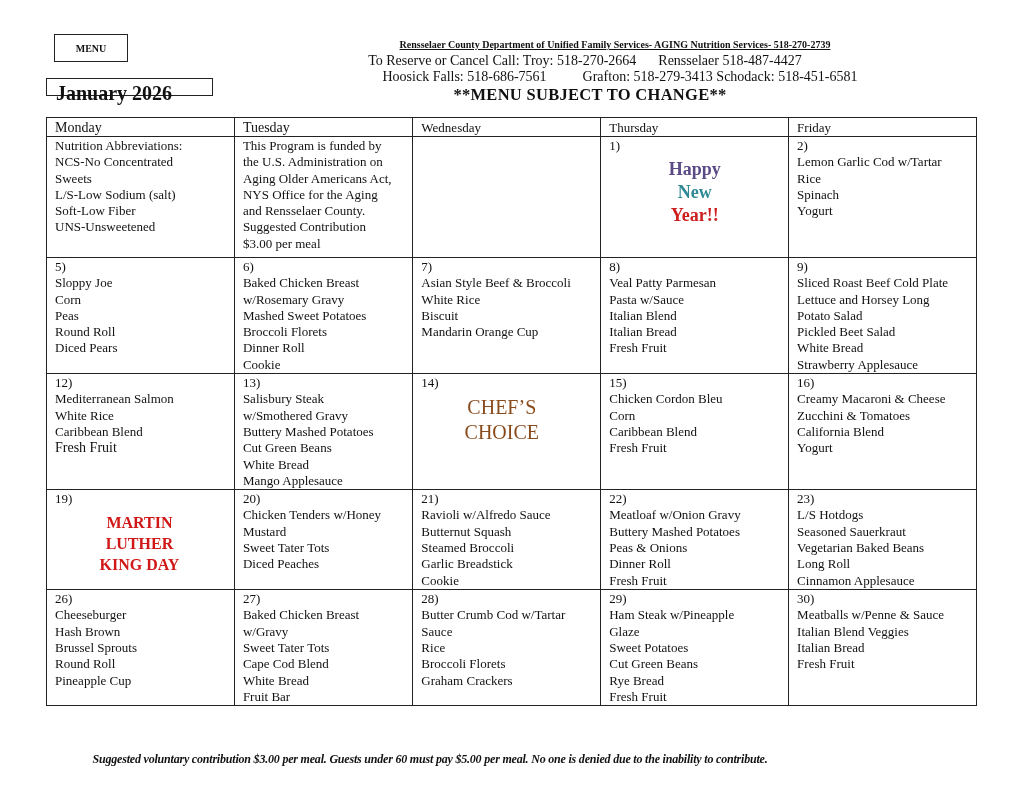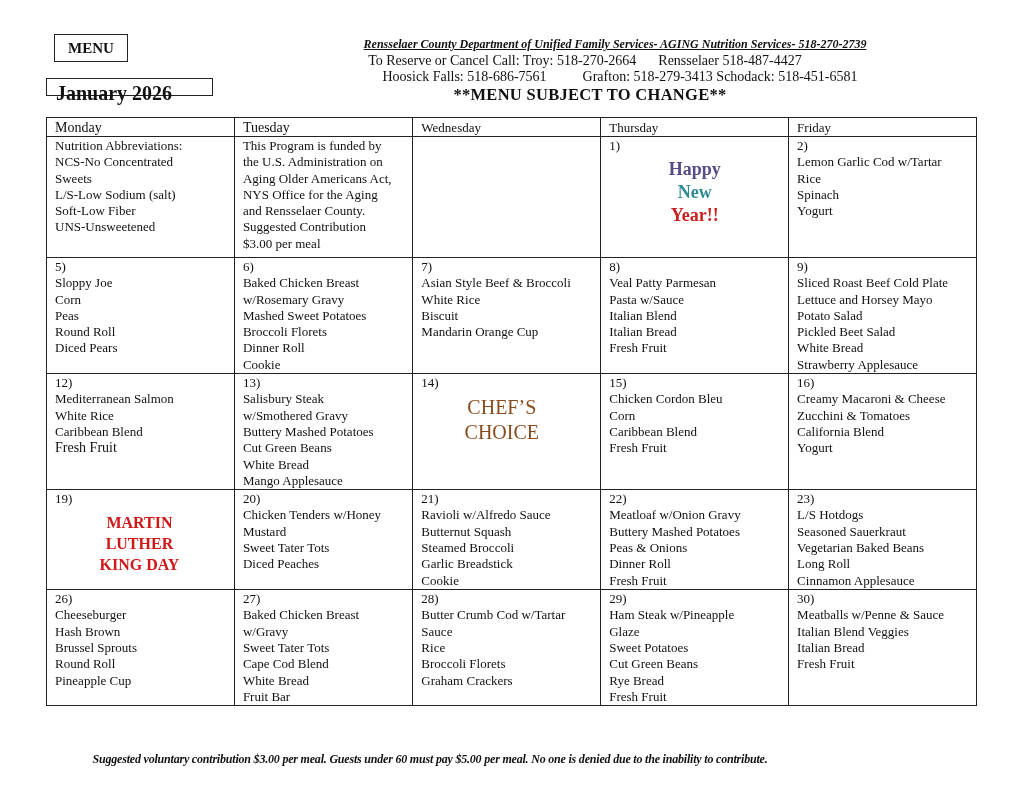--- a/index.html
+++ b/index.html
@@ -3,31 +3,31 @@
 <meta charset="utf-8">
 <style>
   html, body { margin: 0; padding: 0; background: #ffffff; }
   body {
     width: 1024px; height: 791px; position: relative; overflow: hidden;
     font-family: "Liberation Serif", "DejaVu Serif", serif; color: #111;
   }
   .menu-box {
     position: absolute; left: 54px; top: 34px; width: 74px; height: 28px;
     border: 1.5px solid #222; box-sizing: border-box;
-    font-weight: bold; font-size: 15px; display: flex; align-items: center; justify-content: center;
+    font-weight: bold; font-size: 10px; display: flex; align-items: center; justify-content: center;
   }
   .month-box {
     position: absolute; left: 46px; top: 78px; width: 167px; height: 18px;
     border: 1.5px solid #222; box-sizing: border-box;
     font-weight: bold; font-size: 20px; padding-left: 9px; line-height: 28px;
   }
   .header {
     position: absolute; left: 150px; top: 36px; width: 860px; text-align: center; font-size: 14px;
   }
-  .header .org { font-weight: bold; text-decoration: underline; font-size: 12px; line-height: 17px; margin-left: 70px; font-style: italic; }
+  .header .org { font-weight: bold; text-decoration: underline; font-size: 10px; line-height: 17px; margin-left: 70px; }
   .header .line { line-height: 16px; }
   .header .l1 { margin-left: 10px; }
   .header .l2 { margin-left: 80px; }
   .header .l2 span + span { margin-left: 36px; }
   .header .l1 span + span { margin-left: 22px; }
   .header .change { font-weight: bold; font-size: 16.5px; line-height: 20px; margin-left: 20px; letter-spacing: 0.3px; }
 
   table.cal {
     position: absolute; left: 46px; top: 117px; width: 931px;
     border-collapse: collapse; table-layout: fixed;
@@ -157,21 +157,21 @@
           <span class="item">8)</span>
           <span class="item">Veal Patty Parmesan</span>
           <span class="item">Pasta w/Sauce</span>
           <span class="item">Italian Blend</span>
           <span class="item">Italian Bread</span>
           <span class="item">Fresh Fruit</span>
         </td>
         <td>
           <span class="item">9)</span>
           <span class="item">Sliced Roast Beef Cold Plate</span>
-          <span class="item">Lettuce and Horsey Mayo</span>
+          <span class="item">Lettuce and Horsey Long</span>
           <span class="item">Potato Salad</span>
           <span class="item">Pickled Beet Salad</span>
           <span class="item">White Bread</span>
           <span class="item">Strawberry Applesauce</span>
         </td>
       </tr>
       <tr class="r3">
         <td>
           <span class="item">12)</span>
           <span class="item">Mediterranean Salmon</span>

